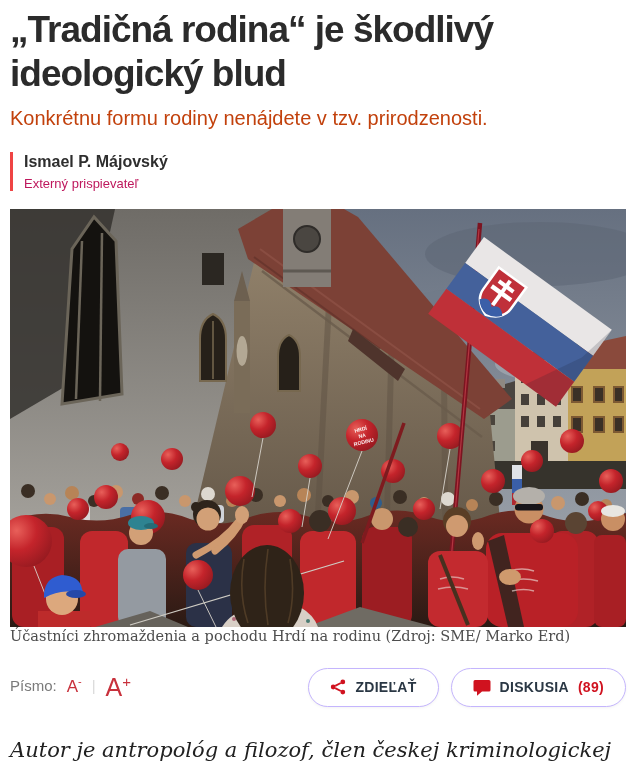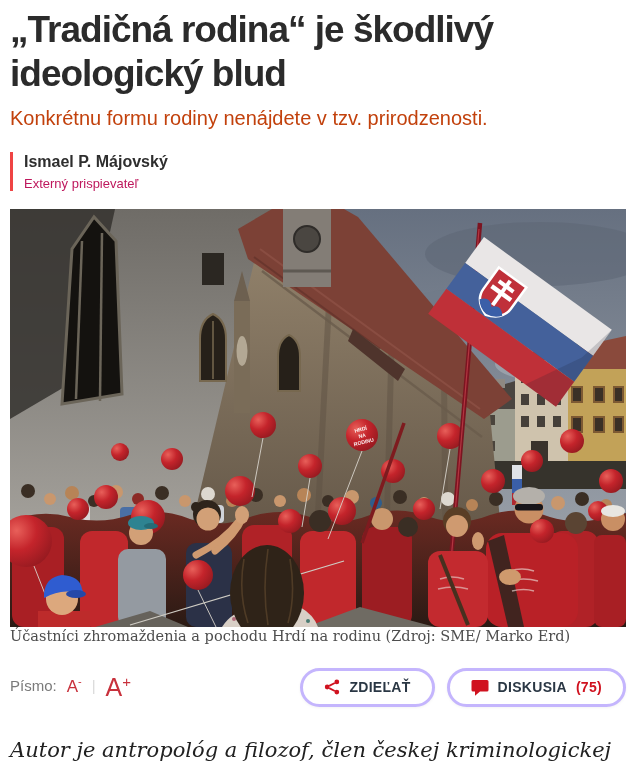--- a/index.html
+++ b/index.html
@@ -41,21 +41,21 @@
   .font-btn.small { font-size:17px; padding-bottom:4px; }
   .font-btn.small sup { font-size:11px; }
   .font-btn.large { font-size:25px; }
   .font-btn.large sup { font-size:15px; }
   .font-divider { color:#d9d9d9; font-size:15px; padding-bottom:4px; }
 
   .action-buttons { display:flex; align-items:center; gap:12px; }
   .pill {
     display:flex; align-items:center; gap:9px;
     height:39px; padding:0 21px;
-    background:#fff; border:3px solid #c4b5fd; border-radius:20px;
+    background:#fff; border:1px solid #c4b5fd; border-radius:20px;
     box-shadow:0 1px 3px rgba(0,0,0,.05);
     font-family:"Liberation Sans", sans-serif;
     font-size:14px; font-weight:700; letter-spacing:.3px; color:#2a3744;
     cursor:pointer;
   }
   .pill .count { color:#d0121f; }
 
   .body-first-line {
     margin-top:30px;
     font-family:"DejaVu Serif", serif; font-style:italic;
@@ -369,20 +369,20 @@
         <span>ZDIEĽAŤ</span>
       </button>
 
       <button class="pill">
         <span style="display:flex">
           <svg width="18" height="17" viewBox="0 0 18 17">
             <path d="M2 1h14a1.5 1.5 0 0 1 1.5 1.5V11a1.5 1.5 0 0 1-1.5 1.5H9L4 16.8v-4.3H2A1.5 1.5 0 0 1 .5 11V2.5A1.5 1.5 0 0 1 2 1Z" fill="#d0121f"></path>
           </svg>
         </span>
         <span>DISKUSIA</span>
-        <span class="count">(75)</span>
+        <span class="count">(89)</span>
       </button>
     </div>
   </div>
 
   <p class="body-first-line">Autor je antropológ a filozof, člen českej kriminologickej spoločnosti</p>
 
 </div>
 
 </body></html>

